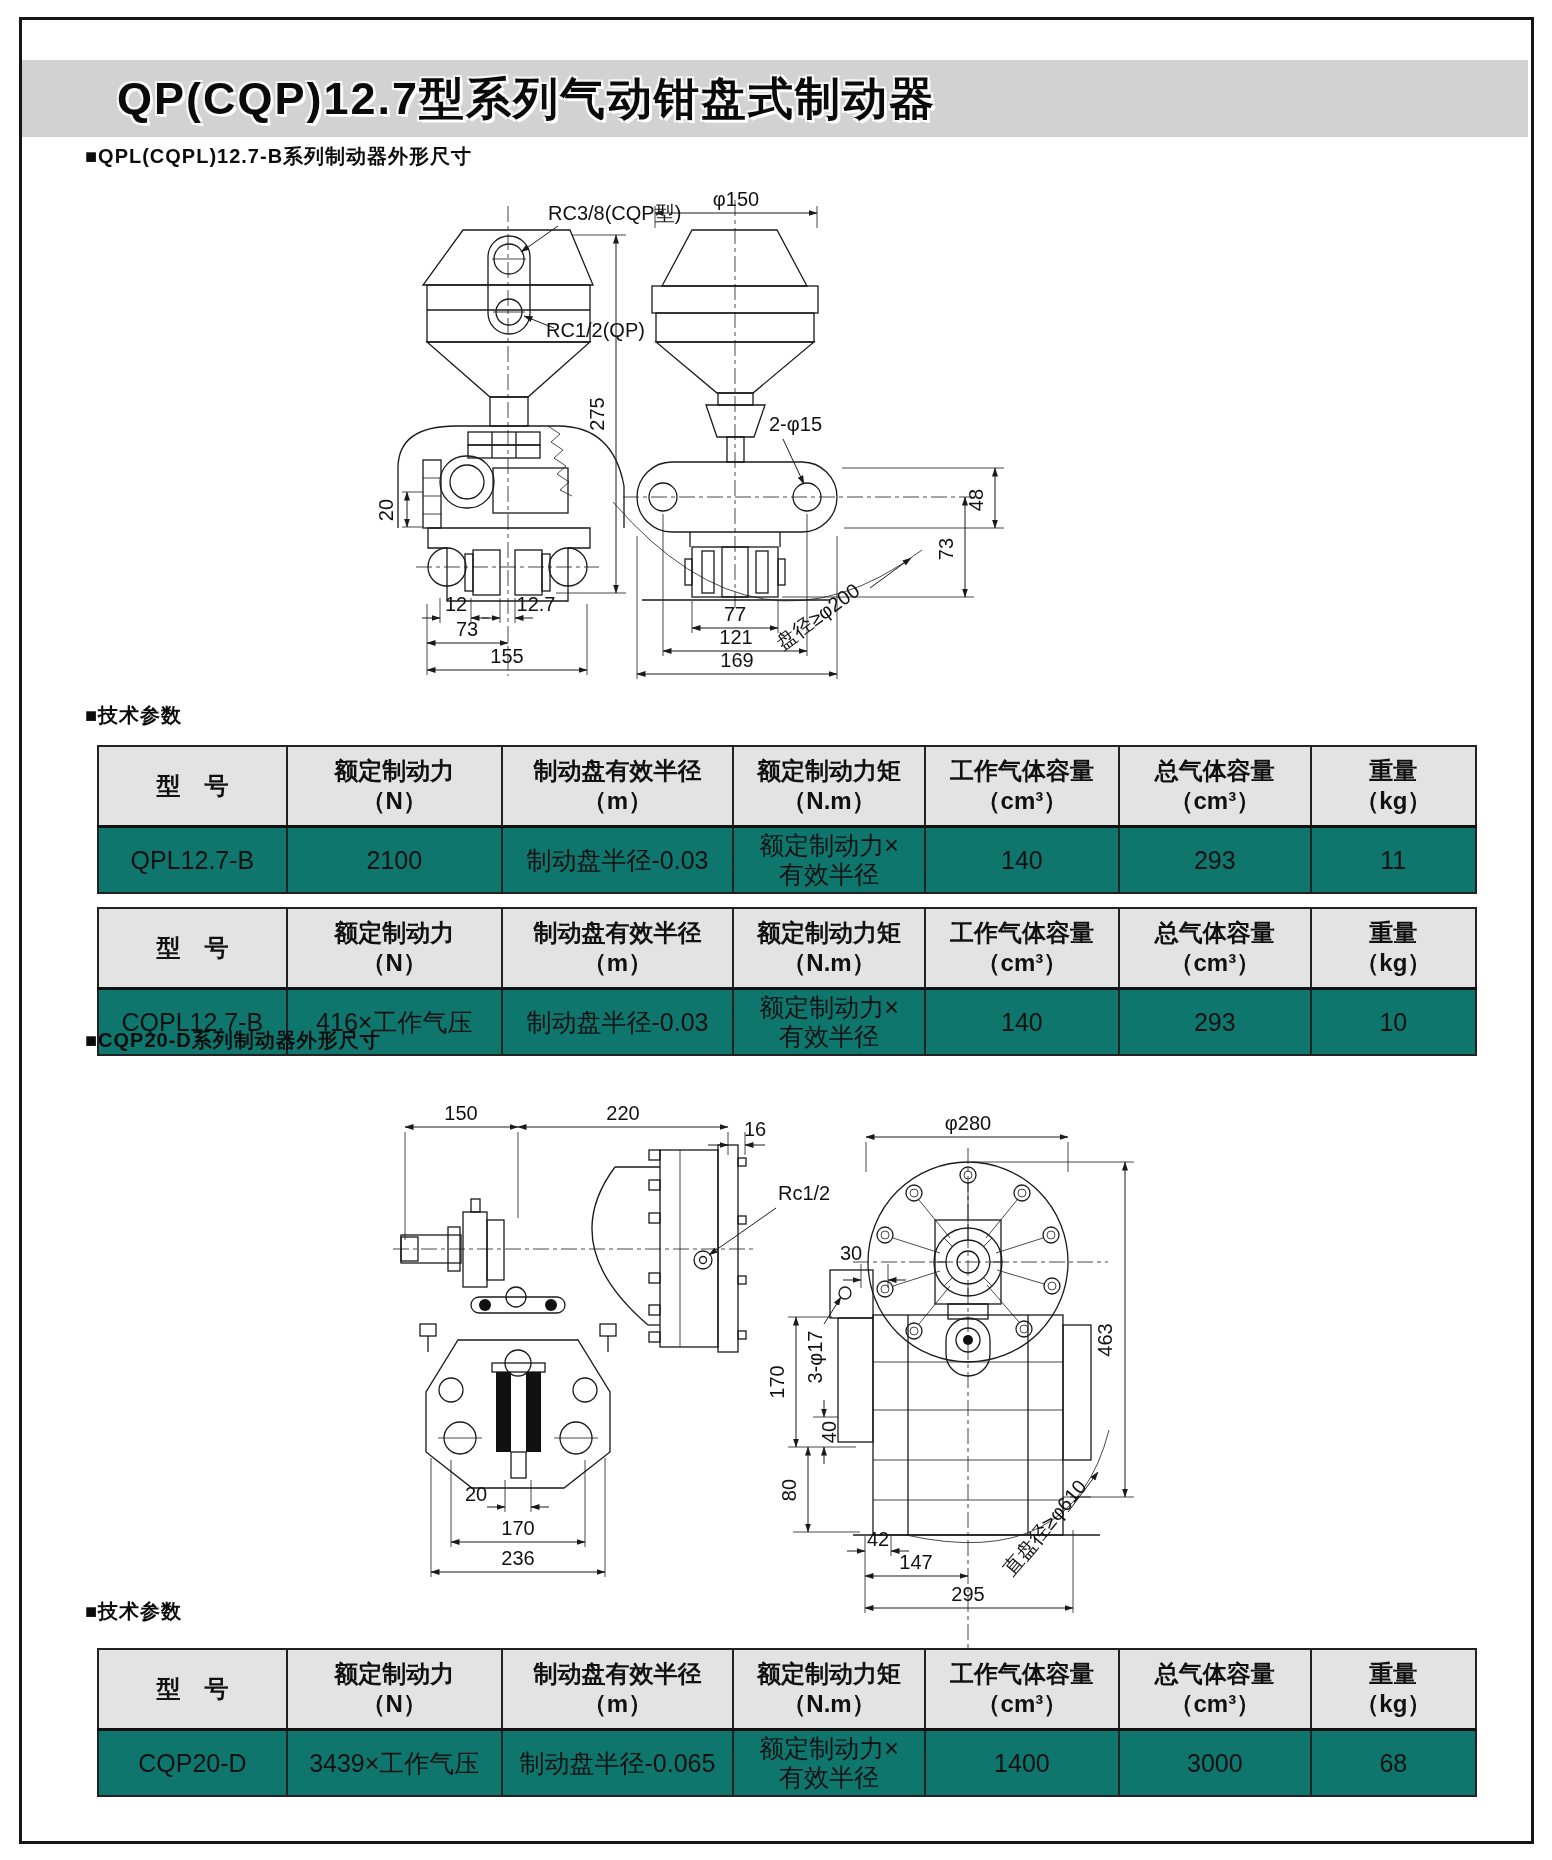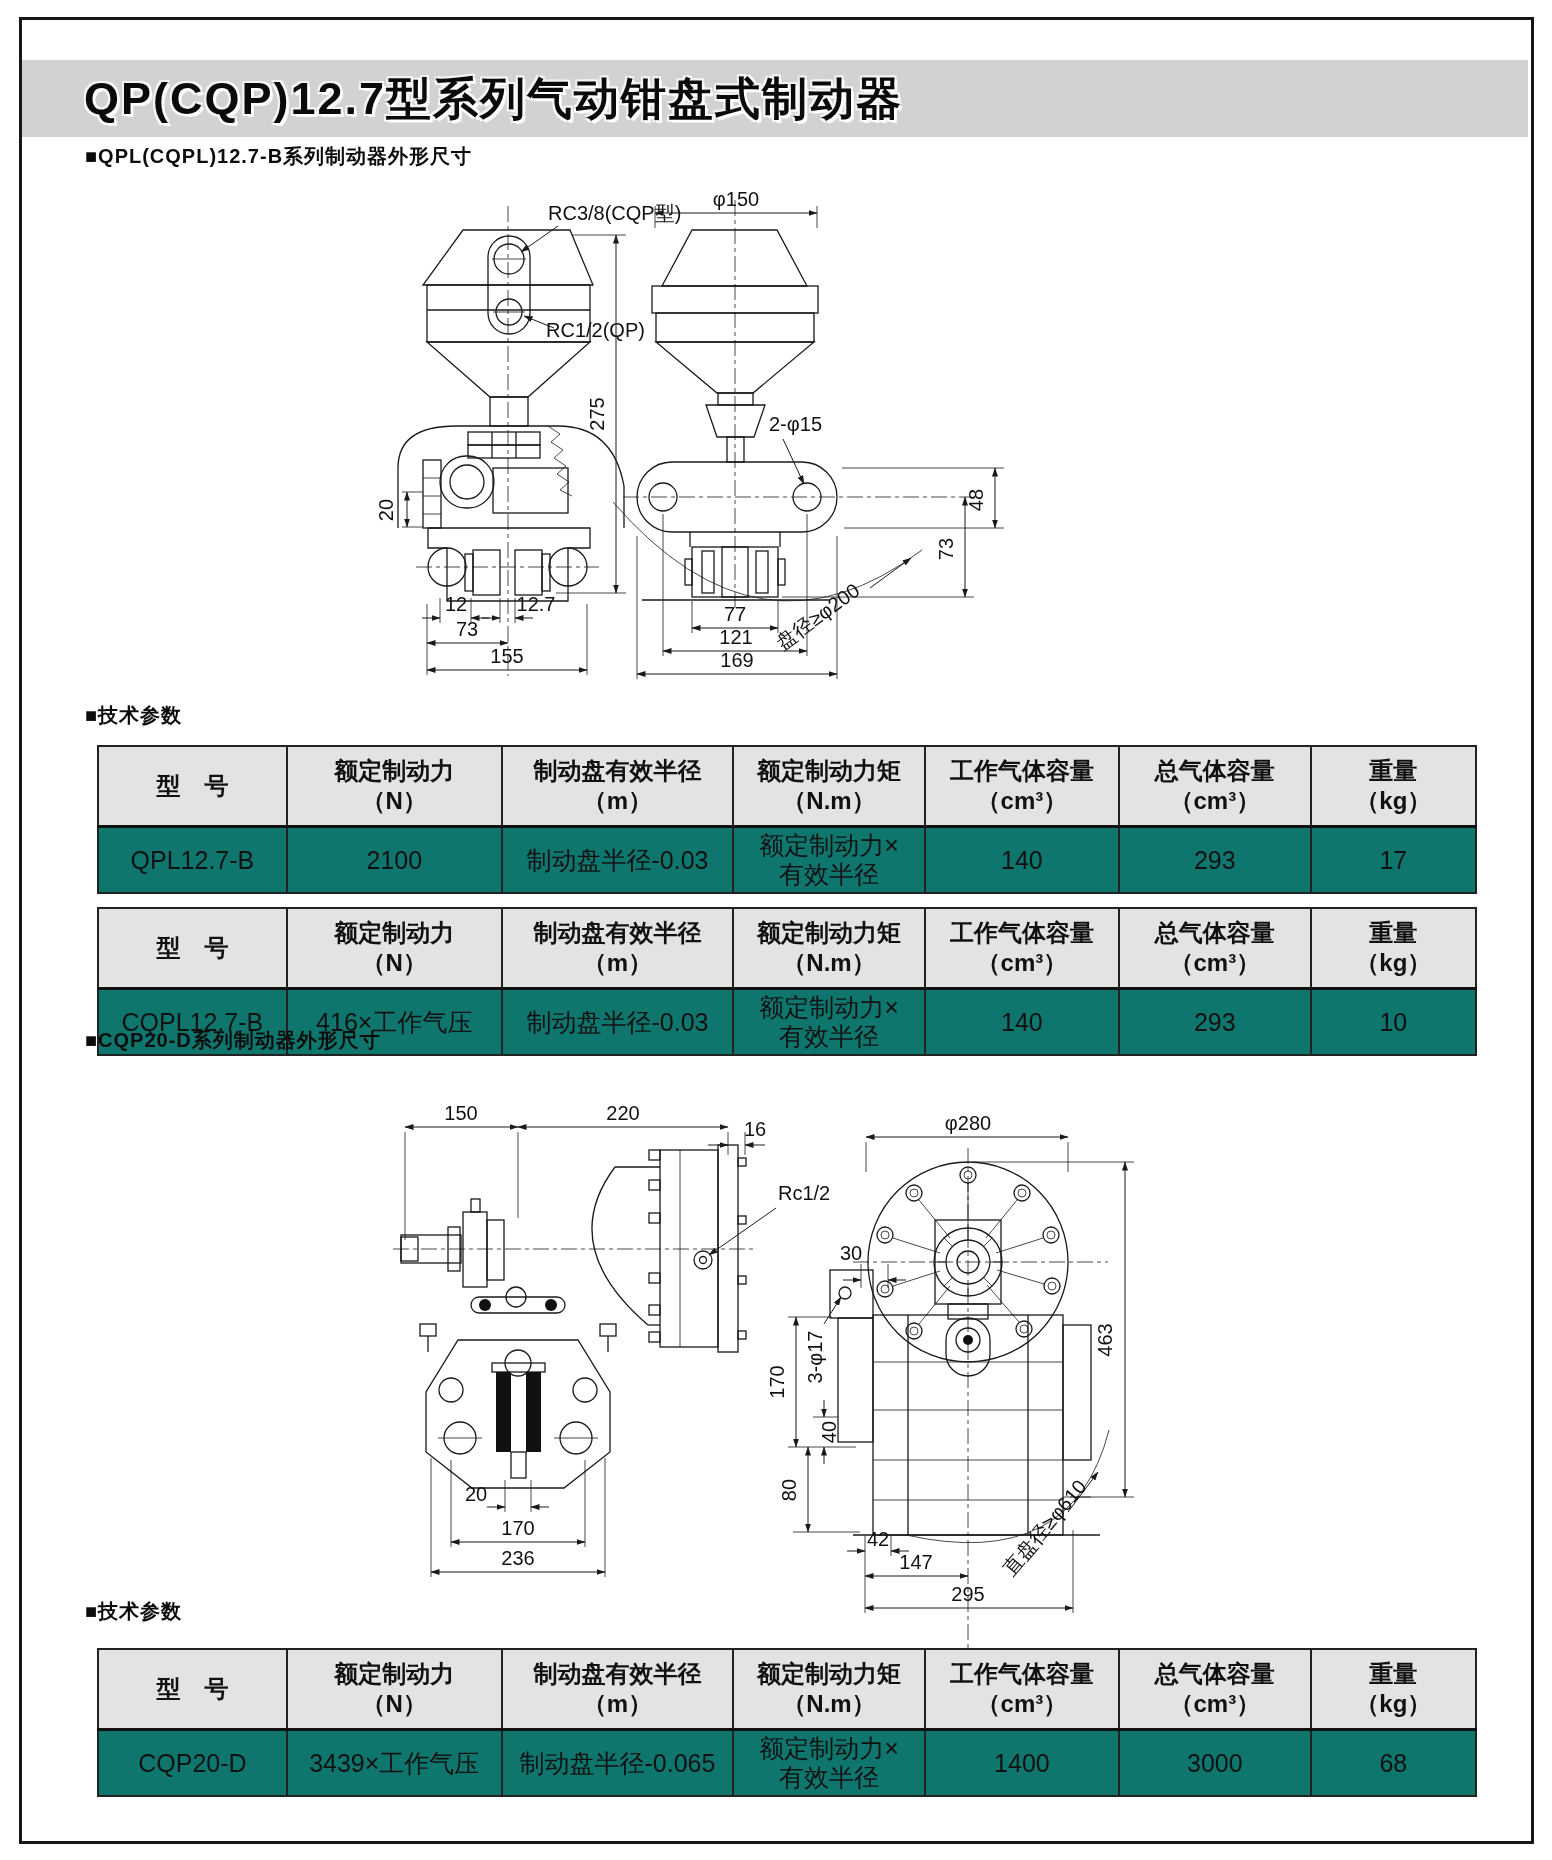--- a/index.html
+++ b/index.html
@@ -1,21 +1,21 @@
 <!DOCTYPE html>
 <html><head>
 <meta charset="utf-8">
 <style>
   html,body{margin:0;padding:0;}
   body{width:1552px;height:1860px;background:#ffffff;position:relative;
        font-family:"Liberation Sans","DejaVu Sans",sans-serif;color:#111;}
   .abs{position:absolute;}
   .frame{left:19px;top:17px;width:1509px;height:1821px;border:3px solid #161616;}
   .titlebar{left:22px;top:60px;width:1506px;height:77px;background:#d2d2d2;display:flex;align-items:center;}
-  .pagetitle{font-size:45px;font-weight:bold;color:#0a0a0a;letter-spacing:2px;padding-left:62px;
+  .pagetitle{font-size:45px;font-weight:bold;color:#0a0a0a;letter-spacing:2px;padding-left:95px;
      text-shadow:2px 2px 0 #ffffff,-2px -2px 0 #f2f2f2,2px -2px 0 #fafafa,-2px 2px 0 #fafafa,3px 3px 0 #f7f7f7;}
   .sechead{font-size:20px;font-weight:bold;color:#0c0c0c;letter-spacing:1px;white-space:nowrap;}
   table.spec{border-collapse:collapse;table-layout:fixed;width:1380px;background:#0f766e;border:1px solid #737373;}
   table.spec th{background:#e3e3e3;font-size:24px;font-weight:bold;border:2px solid #222;
       height:78px;white-space:pre-line;line-height:1.25;text-align:center;padding:0;}
   table.spec thead th{border-bottom:3px solid #111;}
   table.spec td{font-size:25px;border:2px solid #222;height:64px;text-align:center;
       white-space:pre-line;line-height:1.15;padding:0;}
   svg{overflow:visible;}
   svg .ln{stroke:#1a1a1a;stroke-width:1.3;fill:none;}
@@ -213,21 +213,21 @@
     </thead>
   <tbody>
       <tr>
     <td>QPL12.7-B</td>
     <td>2100</td>
     <td>制动盘半径-0.03</td>
     <td>额定制动力×
 有效半径</td>
     <td>140</td>
     <td>293</td>
-    <td>17</td>
+    <td>11</td>
   </tr>
     </tbody>
 </table>
 
 <table class="spec abs" style="left:97px;top:907px;">
   <colgroup>
       <col style="width:13.7%">
       <col style="width:15.6%">
       <col style="width:16.8%">
       <col style="width:13.9%">

